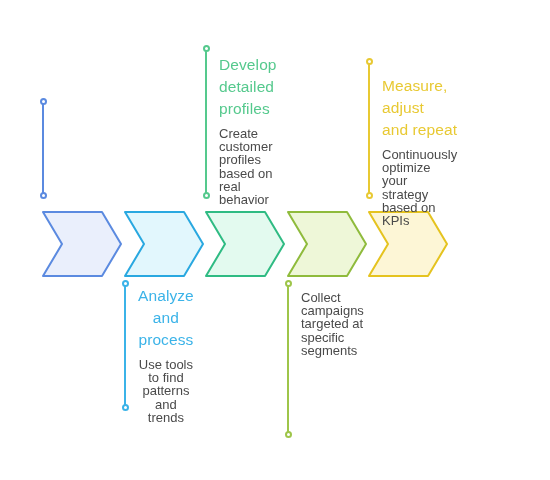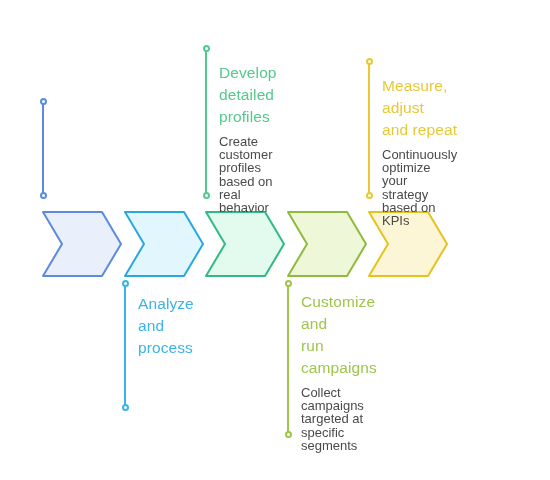--- a/index.html
+++ b/index.html
@@ -68,23 +68,23 @@
     font-size: 13px;
     line-height: 13.2px;
     color: #4a4a4a;
     margin: 0;
     white-space: pre-line;
   }
   
   #step-1 { left: 42px;  top: 101px; height: 95px; }
   #step-1 .step-text { top: 2px; }
   #step-2 { left: 124px; top: 283px; height: 125px; }
-  #step-2 .step-text { top: 10px; }
+  #step-2 .step-text { top: 2px; text-align: center; }
   #step-3 { left: 205px; top: 48px;  height: 148px; }
-  #step-3 .step-text { top: 14px; }
+  #step-3 .step-text { top: 6px; }
   #step-4 { left: 287px; top: 283px; height: 152px; }
   #step-4 .step-text { top: 8px; }
   #step-5 { left: 368px; top: 61px;  height: 135px; }
   #step-5 .step-text { top: 14px; }
 </style>
 </head>
 <body>
 
 <div id="infographic">
 
@@ -114,20 +114,23 @@
     </div>
   </div>
 
   <div class="step-block" id="step-2">
     <div class="step-rule" id="rule-2" style="background: rgb(59, 179, 232);"></div>
     <div class="step-dot top" id="dot-2-top" style="border-color: rgb(59, 179, 232);"></div>
     <div class="step-dot bottom" id="dot-2-bottom" style="border-color: rgb(59, 179, 232);"></div>
     <div class="step-text">
       <p class="step-title" id="title-2" style="color: rgb(59, 179, 232);">Analyze and
 process</p>
+      <p class="step-desc" id="desc-2">Use tools to find
+patterns and
+trends</p>
     </div>
   </div>
 
   <div class="step-block" id="step-3">
     <div class="step-rule" id="rule-3" style="background: rgb(85, 201, 141);"></div>
     <div class="step-dot top" id="dot-3-top" style="border-color: rgb(85, 201, 141);"></div>
     <div class="step-dot bottom" id="dot-3-bottom" style="border-color: rgb(85, 201, 141);"></div>
     <div class="step-text">
       <p class="step-title" id="title-3" style="color: rgb(85, 201, 141);">Develop detailed
 profiles</p>
@@ -135,22 +138,20 @@
 profiles based on
 real behavior</p>
     </div>
   </div>
 
   <div class="step-block" id="step-4">
     <div class="step-rule" id="rule-4" style="background: rgb(158, 197, 74);"></div>
     <div class="step-dot top" id="dot-4-top" style="border-color: rgb(158, 197, 74);"></div>
     <div class="step-dot bottom" id="dot-4-bottom" style="border-color: rgb(158, 197, 74);"></div>
     <div class="step-text">
-      <p class="step-title" id="title-4" style="color: rgb(158, 197, 74);">Customize and
-run campaigns</p>
       <p class="step-desc" id="desc-4">Collect campaigns
 targeted at specific
 segments</p>
     </div>
   </div>
 
   <div class="step-block" id="step-5">
     <div class="step-rule" id="rule-5" style="background: rgb(232, 201, 51);"></div>
     <div class="step-dot top" id="dot-5-top" style="border-color: rgb(232, 201, 51);"></div>
     <div class="step-dot bottom" id="dot-5-bottom" style="border-color: rgb(232, 201, 51);"></div>

